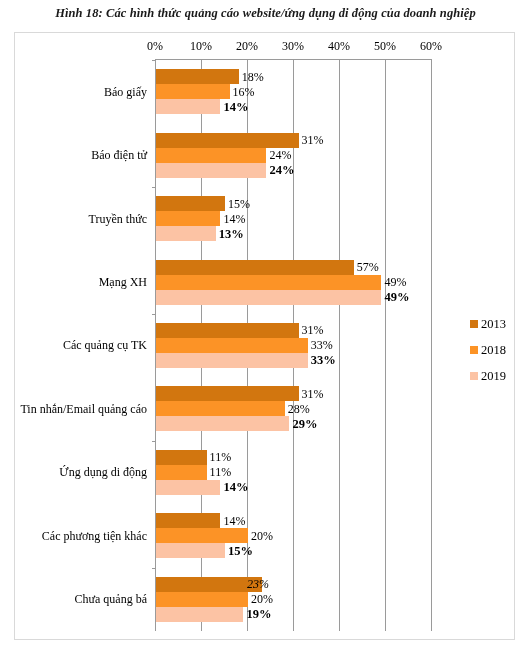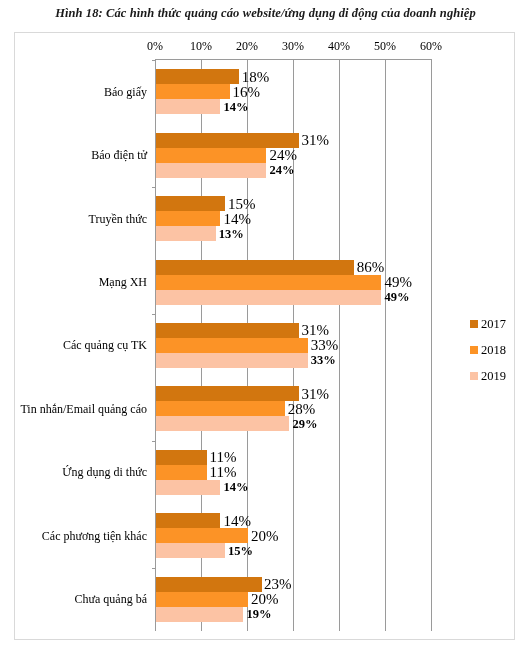--- a/index.html
+++ b/index.html
@@ -108,21 +108,21 @@
     height: 15px;
   }
   .bar-2017 { background: #d2760f; }
   .bar-2018 { background: #fc9326; }
   .bar-2019 { background: #fcc3a4; }
   .bar-value {
     position: absolute;
     top: 50%;
     transform: translateY(-50%);
     font-family: "Liberation Serif", serif;
-    font-size: 15px;
+    font-size: 12px;
     color: #000000;
     white-space: nowrap;
     margin-left: 3px;
   }
   .bar-value.emph {
     font-weight: bold;
     font-size: 12.5px;
   }
   
   .cat-tick {
@@ -229,21 +229,21 @@
           <div class="bar-line" style="top: 39.2222px; width: 276px; text-align: center;">
             <div class="bar bar-2019" style="width: 59.8px; background: rgb(252, 195, 164);"></div>
             <div class="bar-value emph" style="left: 59.8px;">13%</div>
           </div>
         </div>
         <div class="cat-row" style="top: 190.333px; height: 63.4444px;">
           <div class="cat-tick" style="top: 190.333px;"></div>
           <div class="cat-label">Mạng XH</div>
           <div class="bar-line" style="top: 9.22222px; width: 276px;">
             <div class="bar bar-2017" style="width: 197.8px; background: rgb(210, 118, 15);"></div>
-            <div class="bar-value" style="left: 197.8px;">86%</div>
+            <div class="bar-value" style="left: 197.8px;">57%</div>
           </div>
           <div class="bar-line" style="top: 24.2222px; width: 276px;">
             <div class="bar bar-2018" style="width: 225.4px; background: rgb(252, 147, 38);"></div>
             <div class="bar-value" style="left: 225.4px;">49%</div>
           </div>
           <div class="bar-line" style="top: 39.2222px; width: 276px;">
             <div class="bar bar-2019" style="width: 225.4px; background: rgb(252, 195, 164);"></div>
             <div class="bar-value emph" style="left: 225.4px;">49%</div>
           </div>
         </div>
@@ -272,21 +272,21 @@
           <div class="bar-line" style="top: 24.2222px; width: 276px;">
             <div class="bar bar-2018" style="width: 128.8px; background: rgb(252, 147, 38);"></div>
             <div class="bar-value" style="left: 128.8px;">28%</div>
           </div>
           <div class="bar-line" style="top: 39.2222px; width: 224px;">
             <div class="bar bar-2019" style="width: 133.4px; background: rgb(252, 195, 164);"></div>
             <div class="bar-value emph" style="left: 133.4px;">29%</div>
           </div>
         </div>
         <div class="cat-row" style="top: 380.667px; height: 63.4444px;">
-          <div class="cat-label">Ứng dụng di thức</div>
+          <div class="cat-label">Ứng dụng di động</div>
           <div class="bar-line" style="top: 9.22222px; width: 276px;">
             <div class="bar bar-2017" style="width: 50.6px; background: rgb(210, 118, 15);"></div>
             <div class="bar-value" style="left: 50.6px;">11%</div>
           </div>
           <div class="bar-line" style="top: 24.2222px; width: 276px;">
             <div class="bar bar-2018" style="width: 50.6px; background: rgb(252, 147, 38);"></div>
             <div class="bar-value" style="left: 50.6px;">11%</div>
           </div>
           <div class="bar-line" style="top: 39.2222px; width: 276px;">
             <div class="bar bar-2019" style="width: 64.4px; background: rgb(252, 195, 164);"></div>
@@ -305,37 +305,37 @@
           </div>
           <div class="bar-line" style="top: 39.2222px; width: 276px;">
             <div class="bar bar-2019" style="width: 69px; background: rgb(252, 195, 164);"></div>
             <div class="bar-value emph" style="left: 69px;">15%</div>
           </div>
         </div>
         <div class="cat-row" style="top: 507.556px; height: 63.4444px;">
           <div class="cat-label">Chưa quảng bá</div>
           <div class="bar-line" style="top: 9.22222px; width: 276px;">
             <div class="bar bar-2017" style="width: 105.8px; background: rgb(210, 118, 15);"></div>
-            <div class="bar-value" style="left: 105px;">23%</div>
+            <div class="bar-value" style="left: 88px; font-style: italic;">23%</div>
           </div>
           <div class="bar-line" style="top: 24.2222px; width: 276px;">
             <div class="bar bar-2018" style="width: 92px; background: rgb(252, 147, 38);"></div>
             <div class="bar-value" style="left: 92px;">20%</div>
           </div>
           <div class="bar-line" style="top: 39.2222px; width: 276px;">
             <div class="bar bar-2019" style="width: 87.4px; background: rgb(252, 195, 164);"></div>
             <div class="bar-value emph" style="left: 87.4px;">19%</div>
           </div>
         </div>
       </div>
 
     <div id="legend">
         <div class="legend-item">
           <span class="legend-swatch" style="background: rgb(210, 118, 15);"></span>
-          <span class="legend-label">2017</span>
+          <span class="legend-label">2013</span>
         </div>
         <div class="legend-item">
           <span class="legend-swatch" style="background: rgb(252, 147, 38);"></span>
           <span class="legend-label">2018</span>
         </div>
         <div class="legend-item">
           <span class="legend-swatch" style="background: rgb(252, 195, 164);"></span>
           <span class="legend-label">2019</span>
         </div>
       </div>

